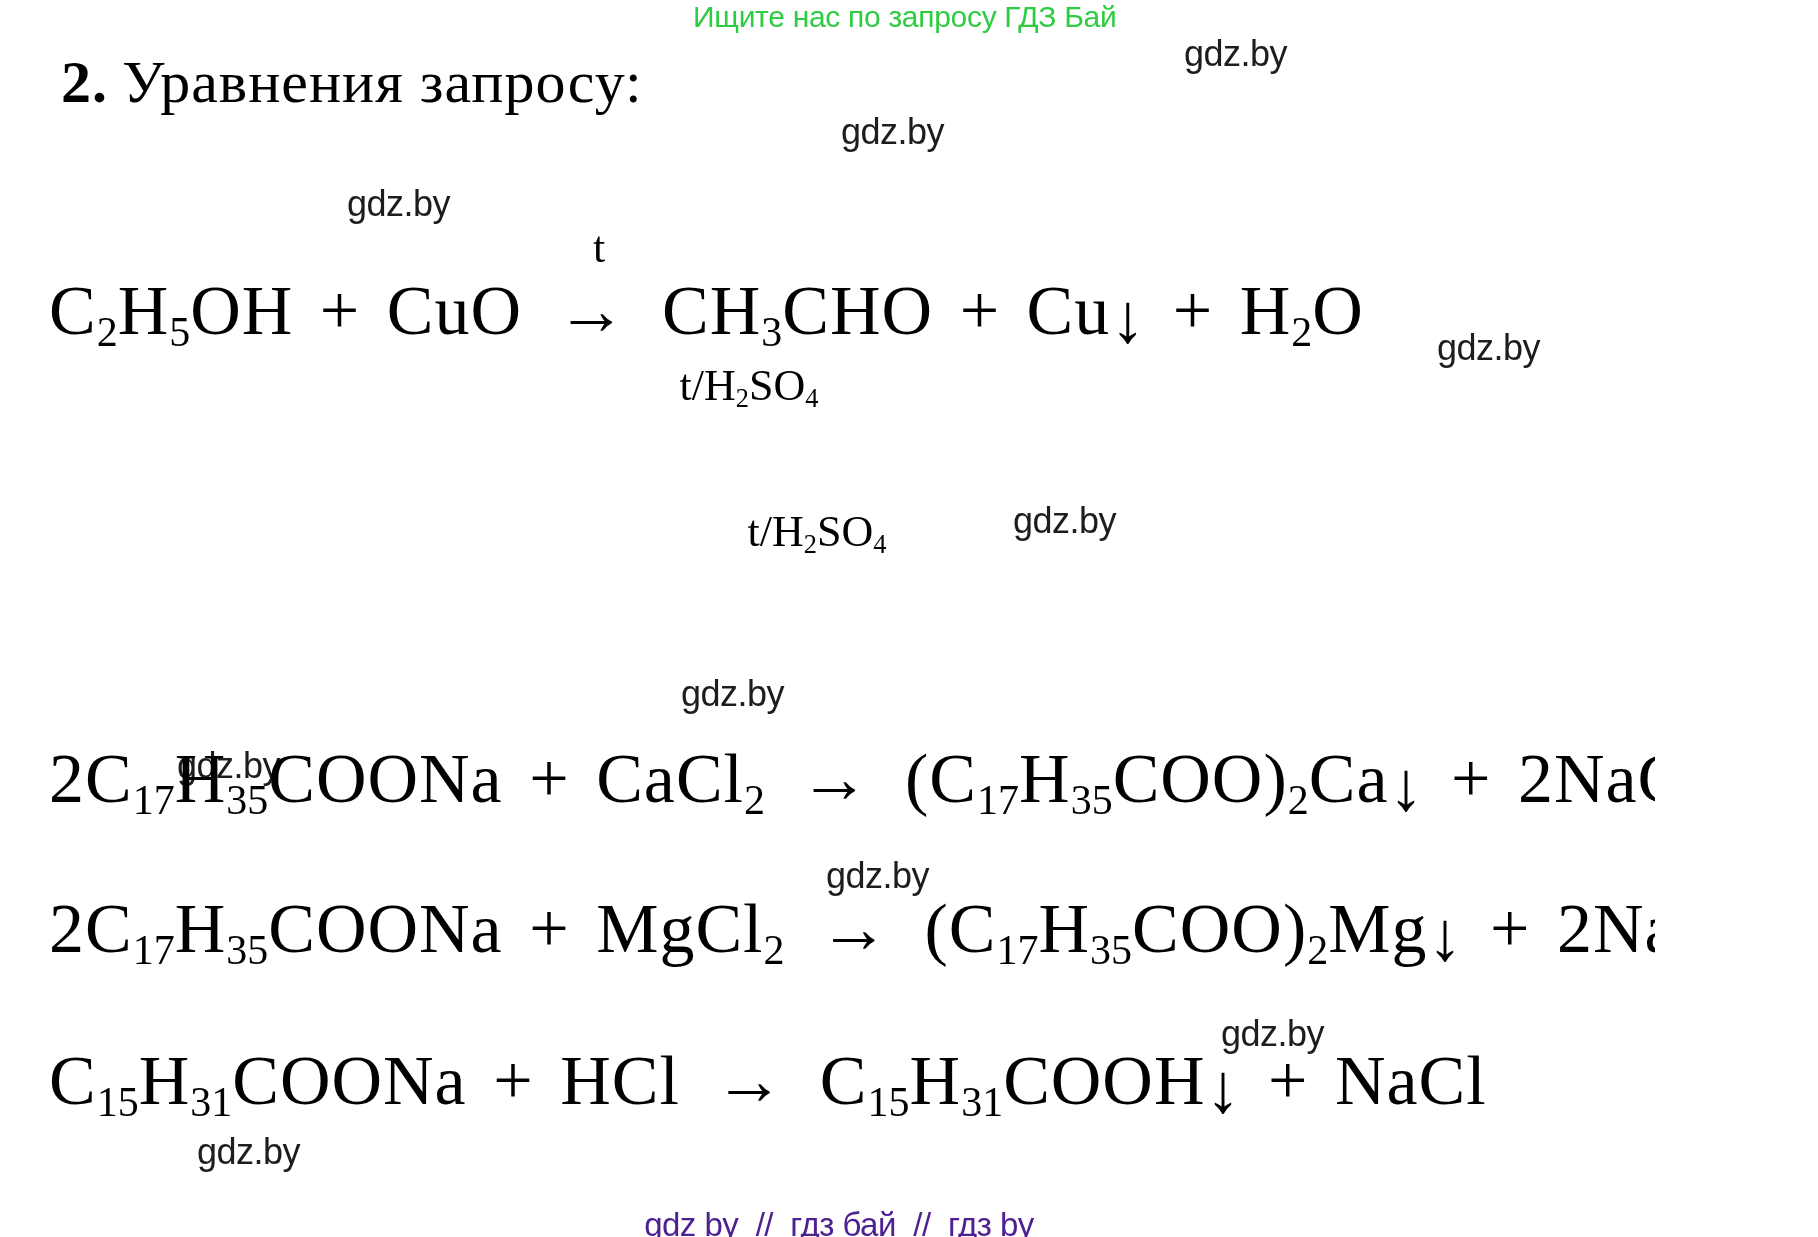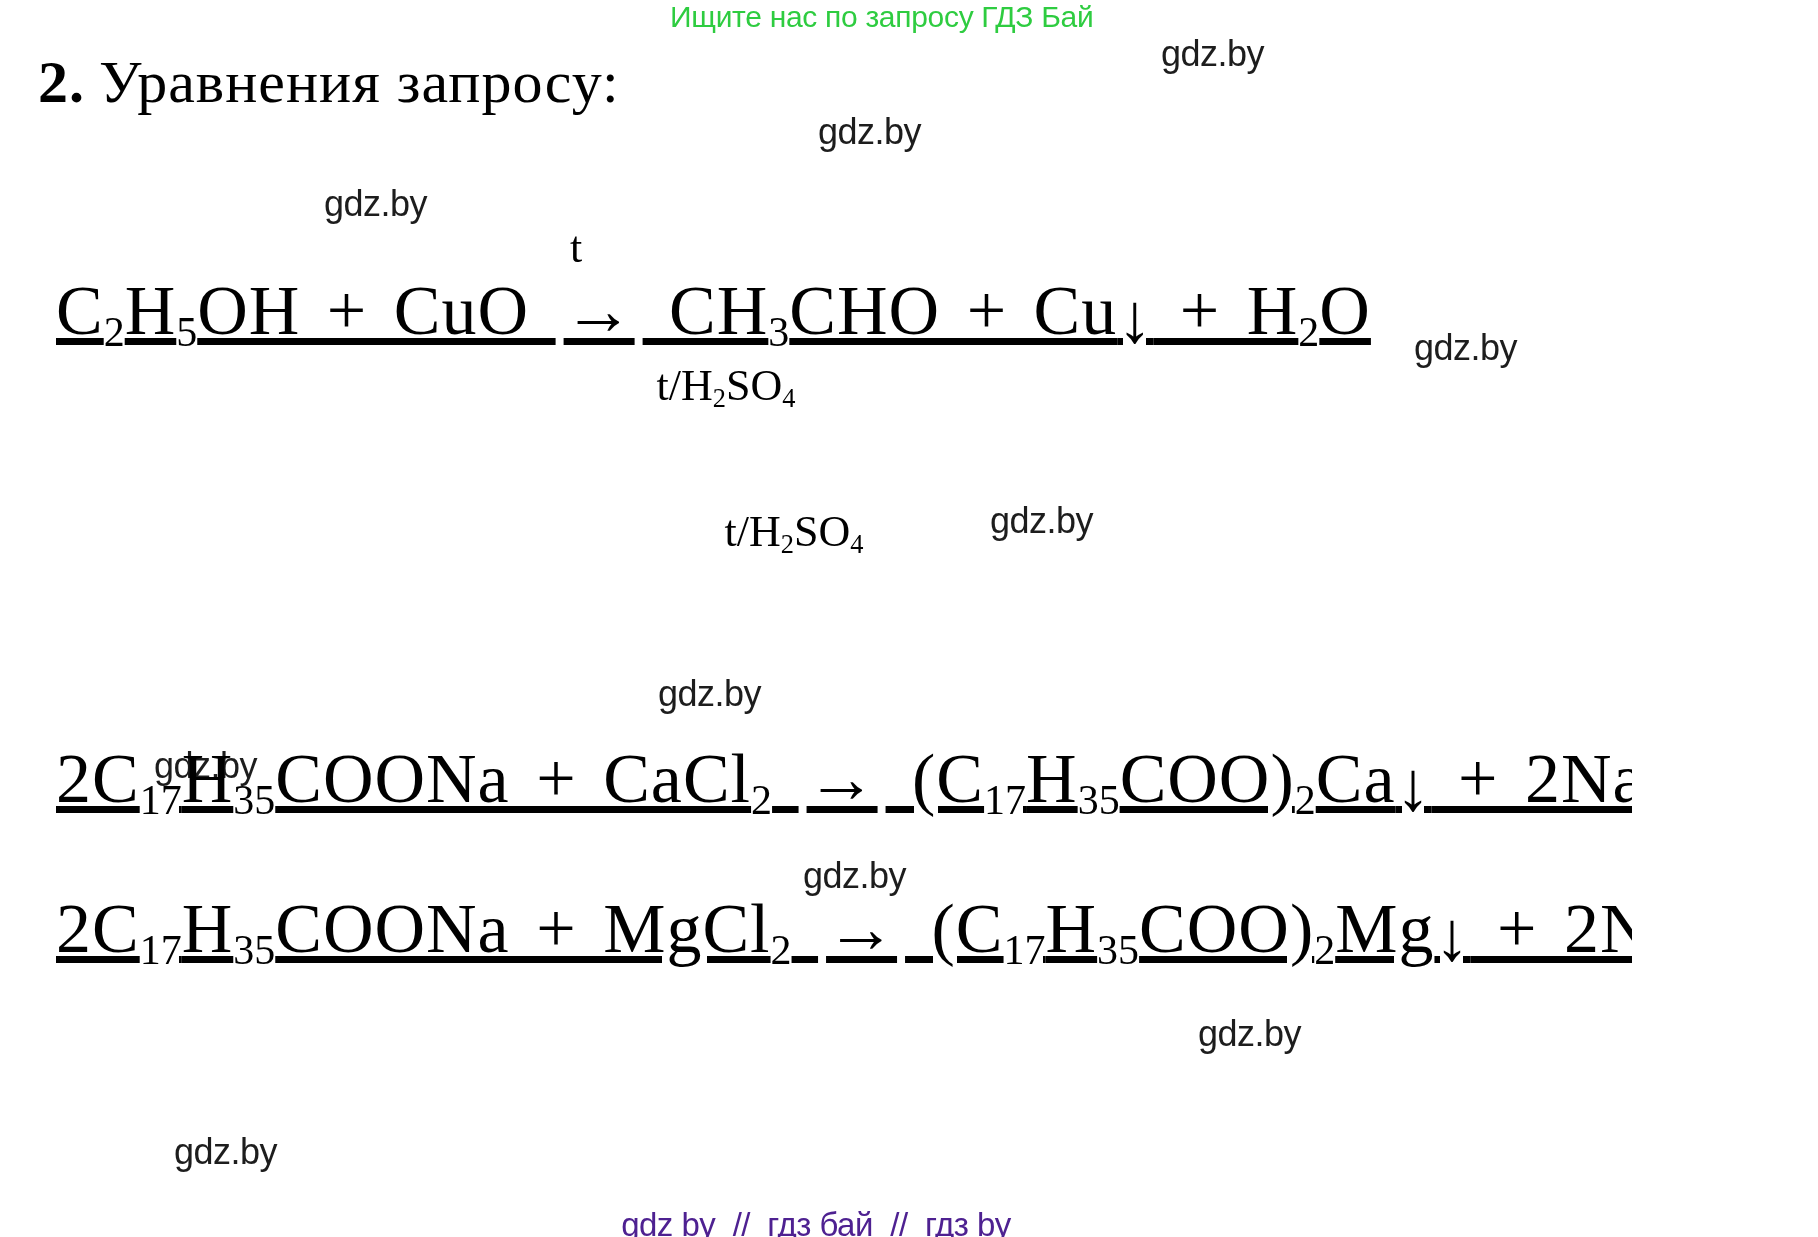--- a/index.html
+++ b/index.html
@@ -3,20 +3,21 @@
 <meta charset="utf-8">
 <style>
   html,body{margin:0;padding:0;background:#fff;}
   .canvas{
     position:relative;
     width:1632px;height:1237px;
     background:#ffffff;
     overflow:hidden;
     font-family:"Liberation Serif", serif;
     color:#000;
+    margin-left:23px;
   }
   .promo{
     position:absolute;left:670px;top:2px;
     font-family:"Liberation Sans", sans-serif;
     font-size:30px;line-height:1;
     letter-spacing:-0.3px;
   }
   .title{
     position:absolute;left:38px;top:52px;
     font-size:60px;line-height:1;
@@ -25,25 +26,24 @@
   }
   .title .num{font-weight:bold;margin-right:14px;}
   .wm{
     position:absolute;
     font-family:"Liberation Sans", sans-serif;
     font-size:36px;line-height:1;
     color:#1d1d1d;
     letter-spacing:-0.5px;
   }
   .eq{
-    position:absolute;left:56px;
+    position:absolute;left:26px;
     font-size:70px;line-height:1;
     letter-spacing:1px;word-spacing:8px;
     white-space:nowrap;
-    text-decoration:underline;
   }
   .eq sub, .cond sub{
     font-size:0.6em;
     vertical-align:-0.28em;
     line-height:0;
     letter-spacing:0;
   }
   .arrow{margin:0 8px;}
   .dn{position:relative;top:0.12em;}
   .cond{
@@ -85,16 +85,17 @@
     <span class="num">2.</span><span>Уравнения запросу:</span>
   </h1>
 
   <div class="cond" style="left:576px;top:226px">t</div>
   <div class="cond" style="left:726px;top:364px">t/H<sub>2</sub>SO<sub>4</sub></div>
   <div class="cond" style="left:794px;top:510px">t/H<sub>2</sub>SO<sub>4</sub></div>
 
   <div class="eq" style="top:276px">C<sub>2</sub>H<sub>5</sub>OH + CuO <span class="arrow">→</span> CH<sub>3</sub>CHO + Cu<span class="dn">↓</span> + H<sub>2</sub>O</div>
   <div class="eq" style="top:744px">2C<sub>17</sub>H<sub>35</sub>COONa + CaCl<sub>2</sub> <span class="arrow">→</span> (C<sub>17</sub>H<sub>35</sub>COO)<sub>2</sub>Ca<span class="dn">↓</span> + 2NaCl</div>
   <div class="eq" style="top:894px">2C<sub>17</sub>H<sub>35</sub>COONa + MgCl<sub>2</sub> <span class="arrow">→</span> (C<sub>17</sub>H<sub>35</sub>COO)<sub>2</sub>Mg<span class="dn">↓</span> + 2NaCl</div>
+  <div class="eq" style="top:1046px">C<sub>15</sub>H<sub>31</sub>COONa + HCl <span class="arrow">→</span> C<sub>15</sub>H<sub>31</sub>COOH<span class="dn">↓</span> + NaCl</div>
 
   <div class="footer" style="color: rgb(78, 33, 145);">gdz by  //  гдз бай  //  гдз by</div>
 
 </div>
 
 </body></html>

